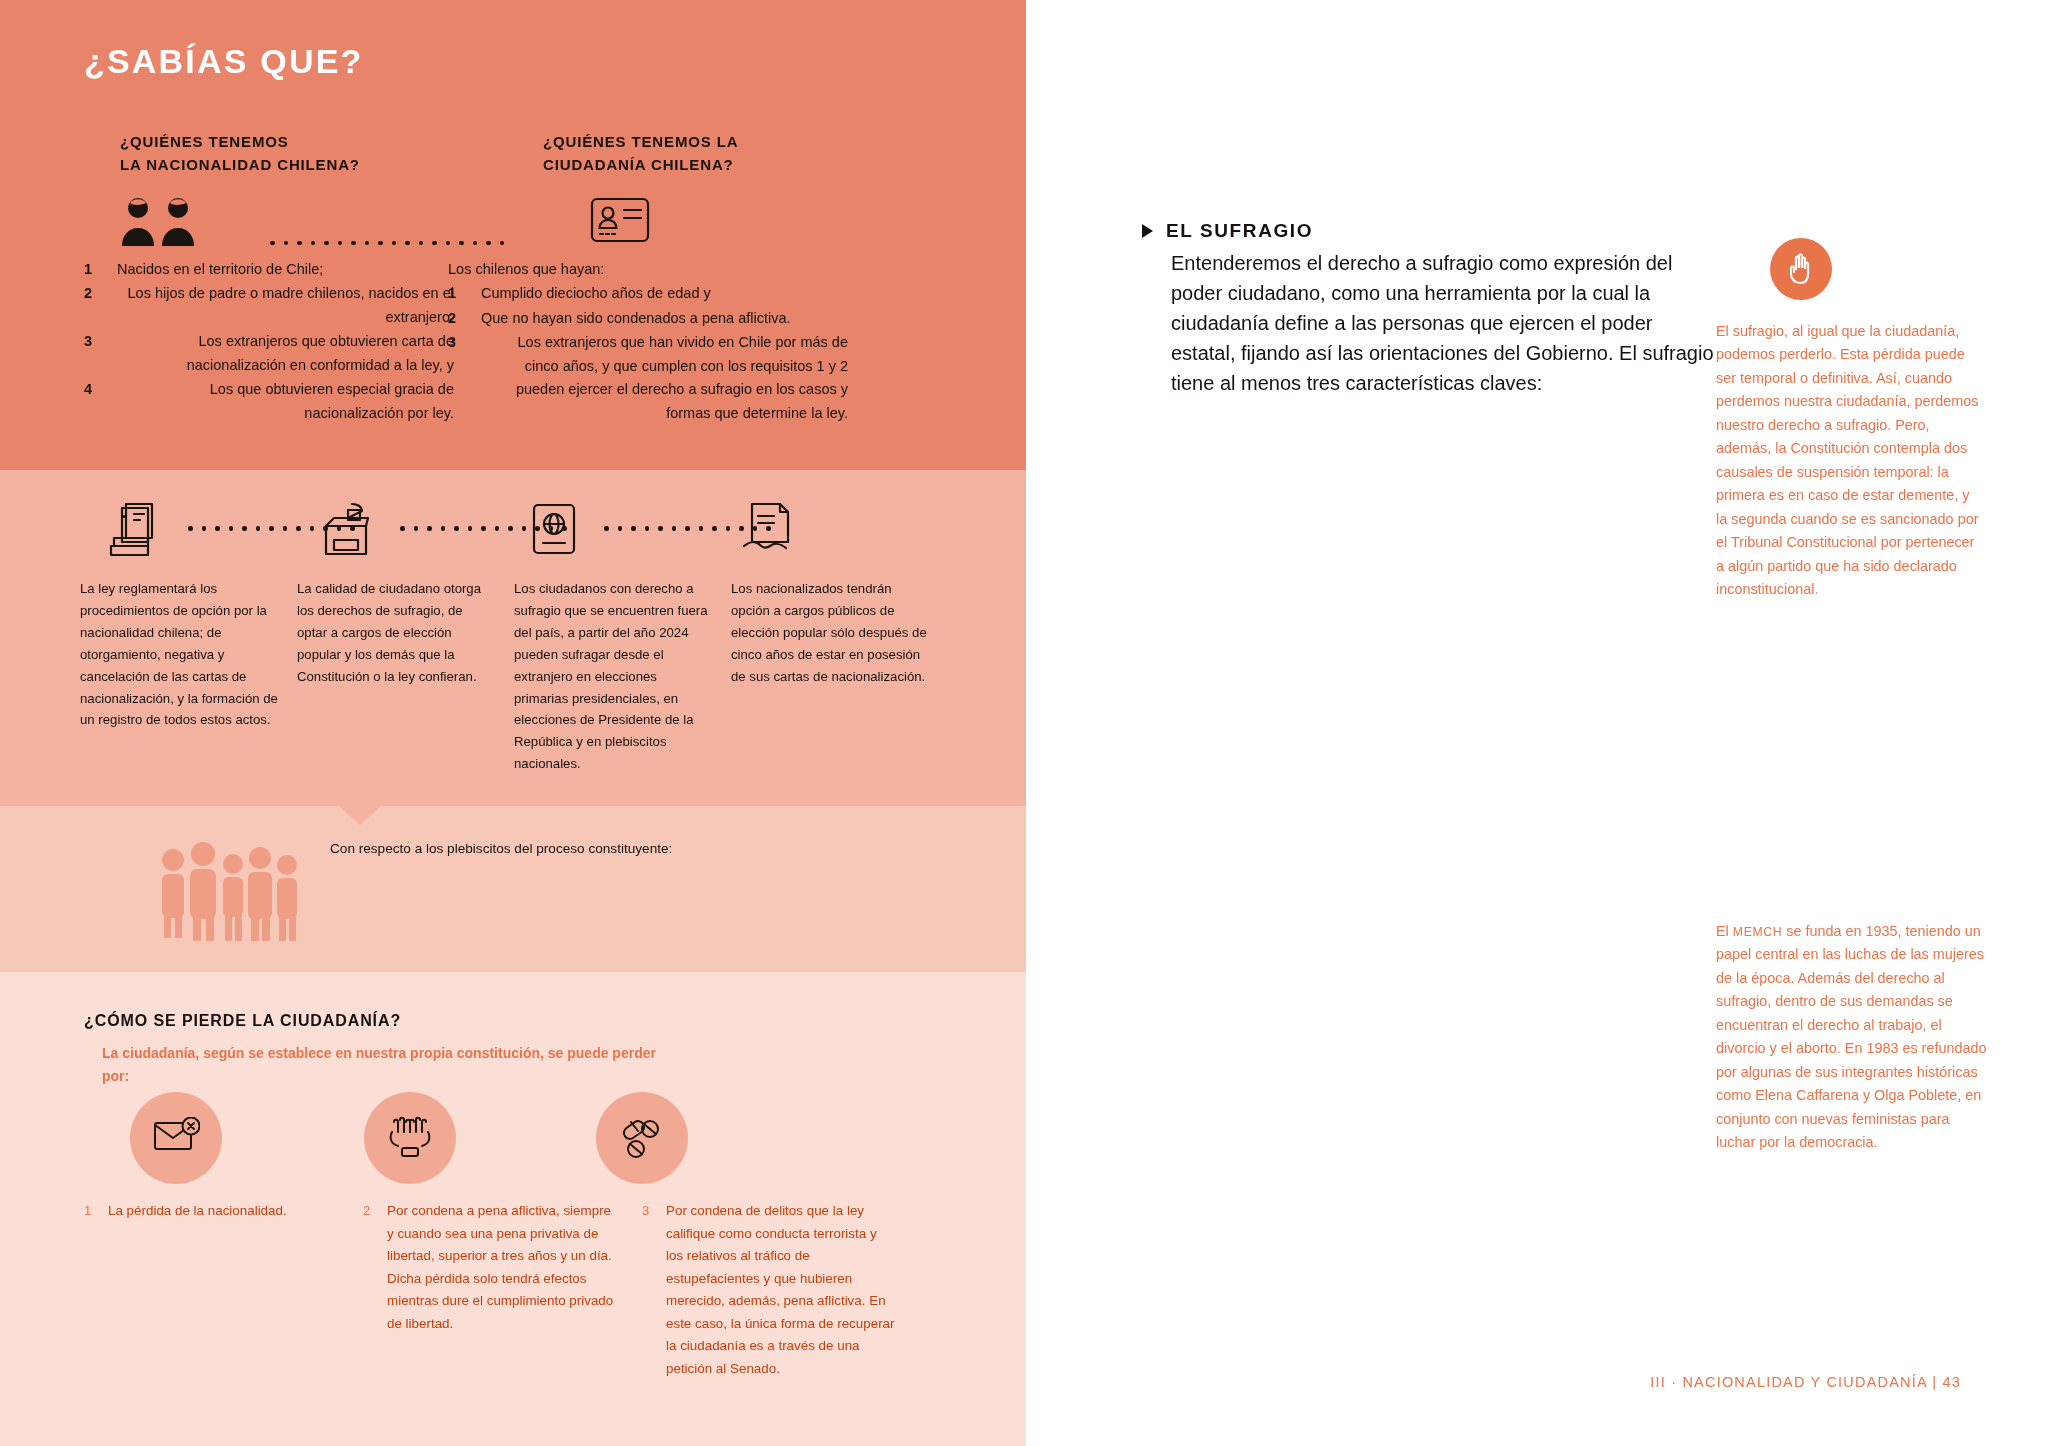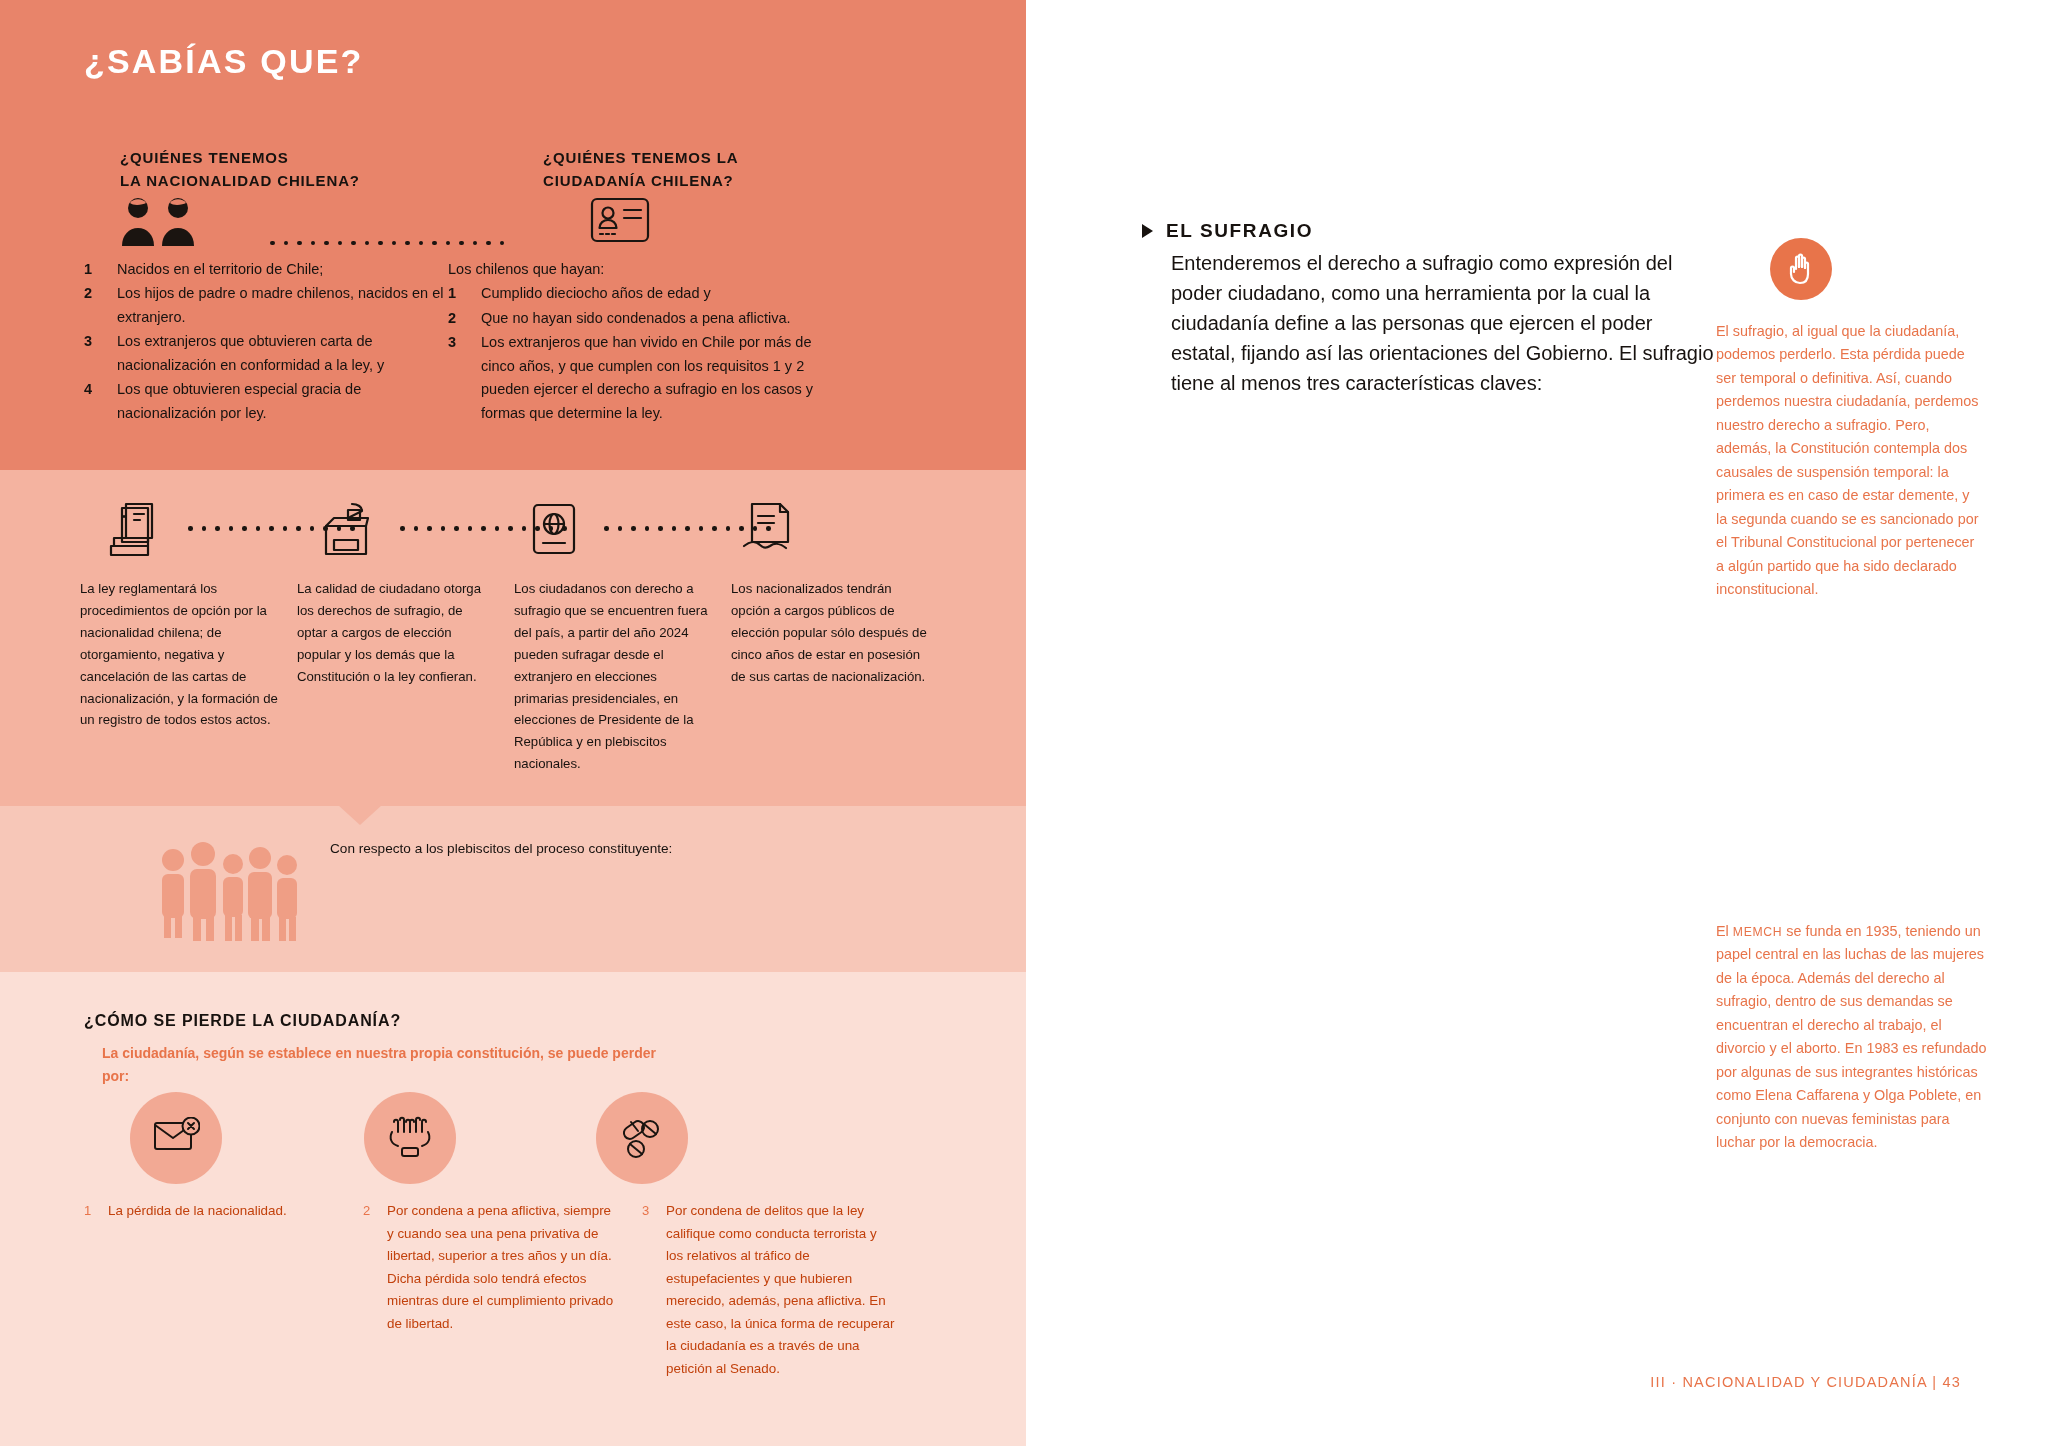--- a/index.html
+++ b/index.html
@@ -16,33 +16,33 @@
 
   .band-dark{position:absolute;left:0;top:0;width:1026px;height:470px;background:#e8846a;}
   .band-mid{position:absolute;left:0;top:470px;width:1026px;height:336px;background:#f4b3a0;}
   .band-light{position:absolute;left:0;top:806px;width:1026px;height:166px;background:#f7c7b8;}
   .band-pale{position:absolute;left:0;top:972px;width:1026px;height:474px;background:#fbdfd6;}
 
   .sabias{position:absolute;left:84px;top:42px;color:#ffffff;
     font-size:34px;font-weight:700;letter-spacing:2.2px;}
 
   .col-head{position:absolute;font-size:15px;font-weight:700;color:#17120f;
-    letter-spacing:.85px;line-height:1.55;margin-top:16px;}
+    letter-spacing:.85px;line-height:1.55;}
   .ch-left{left:120px;top:130px;width:300px;}
   .ch-right{left:543px;top:130px;width:300px;}
 
   .icon-row{position:absolute;top:196px;height:54px;}
   .icn{stroke:#1a1410;fill:none;stroke-width:2.2;stroke-linecap:round;stroke-linejoin:round;}
   .dots{display:flex;gap:9px;align-items:center;}
   .dots i{width:4.5px;height:4.5px;border-radius:50%;background:#1a1410;display:block;}
 
   ol.numlist{margin:0;padding:0;list-style:none;}
   .nl-row{display:flex;margin-bottom:1px;}
   .nl-n{flex:0 0 33px;font-size:14.5px;font-weight:700;color:#17120f;line-height:1.62;}
-  .nl-t{font-size:14.5px;color:#17120f;line-height:1.62;}
+  .nl-t{font-size:14.5px;color:#17120f;line-height:1.62;text-align:right;}
 
   .list-left{position:absolute;left:84px;top:258px;width:370px;}
   .list-right{position:absolute;left:448px;top:258px;width:400px;}
   .lr-intro{font-size:14.5px;color:#17120f;line-height:1.62;margin-bottom:1px;}
 
   .mid-icons{position:absolute;top:500px;left:0;width:1026px;height:62px;}
   .mid-cols{position:absolute;left:80px;top:578px;width:880px;display:flex;gap:19px;}
   .mid-col{width:198px;font-size:13.2px;line-height:1.66;color:#17120f;}
 
   .plebis-wrap{position:absolute;left:0;top:806px;width:1026px;height:166px;}

